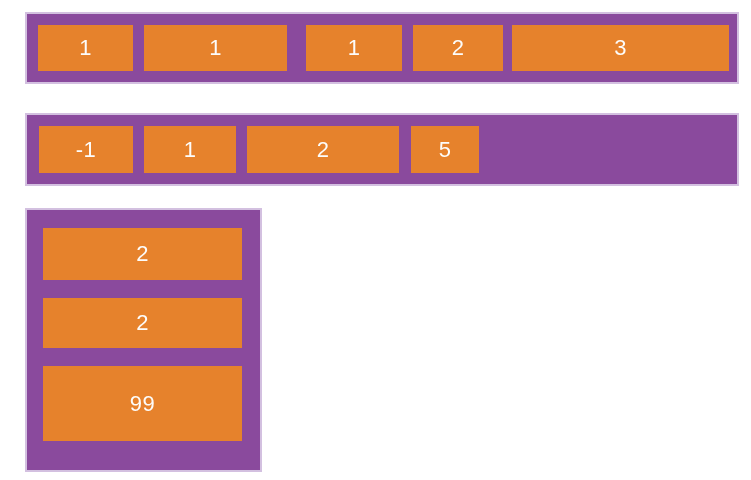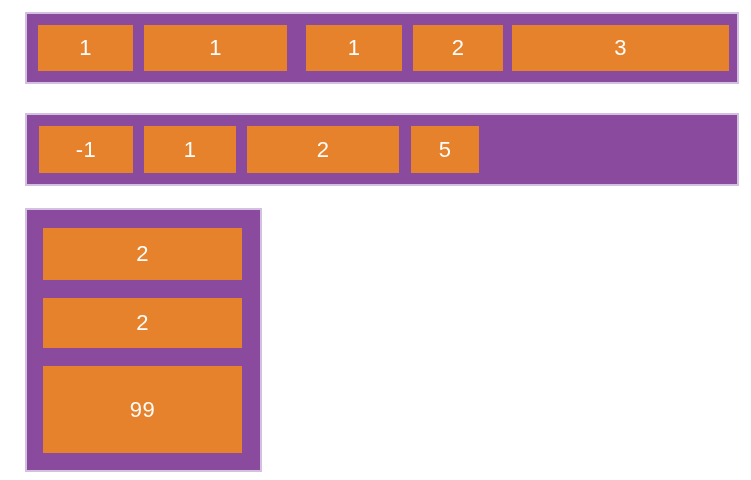--- a/index.html
+++ b/index.html
@@ -80,18 +80,18 @@
     </div>
   </div>
 
   <div class="flex-container" style="left: 27px; top: 210px; width: 233px; height: 260px;">
     <div class="flex-item" style="left: 16px; top: 18px; width: 199px; height: 52px;">
       <span class="flex-item-label">2</span>
     </div>
     <div class="flex-item" style="left: 16px; top: 88px; width: 199px; height: 50px;">
       <span class="flex-item-label">2</span>
     </div>
-    <div class="flex-item" style="left: 16px; top: 156px; width: 199px; height: 87px; justify-content: center;">
+    <div class="flex-item" style="left: 16px; top: 156px; width: 199px; height: 75px; justify-content: center;">
       <span class="flex-item-label">99</span>
     </div>
   </div>
 
 </div>
 
 </body></html>

